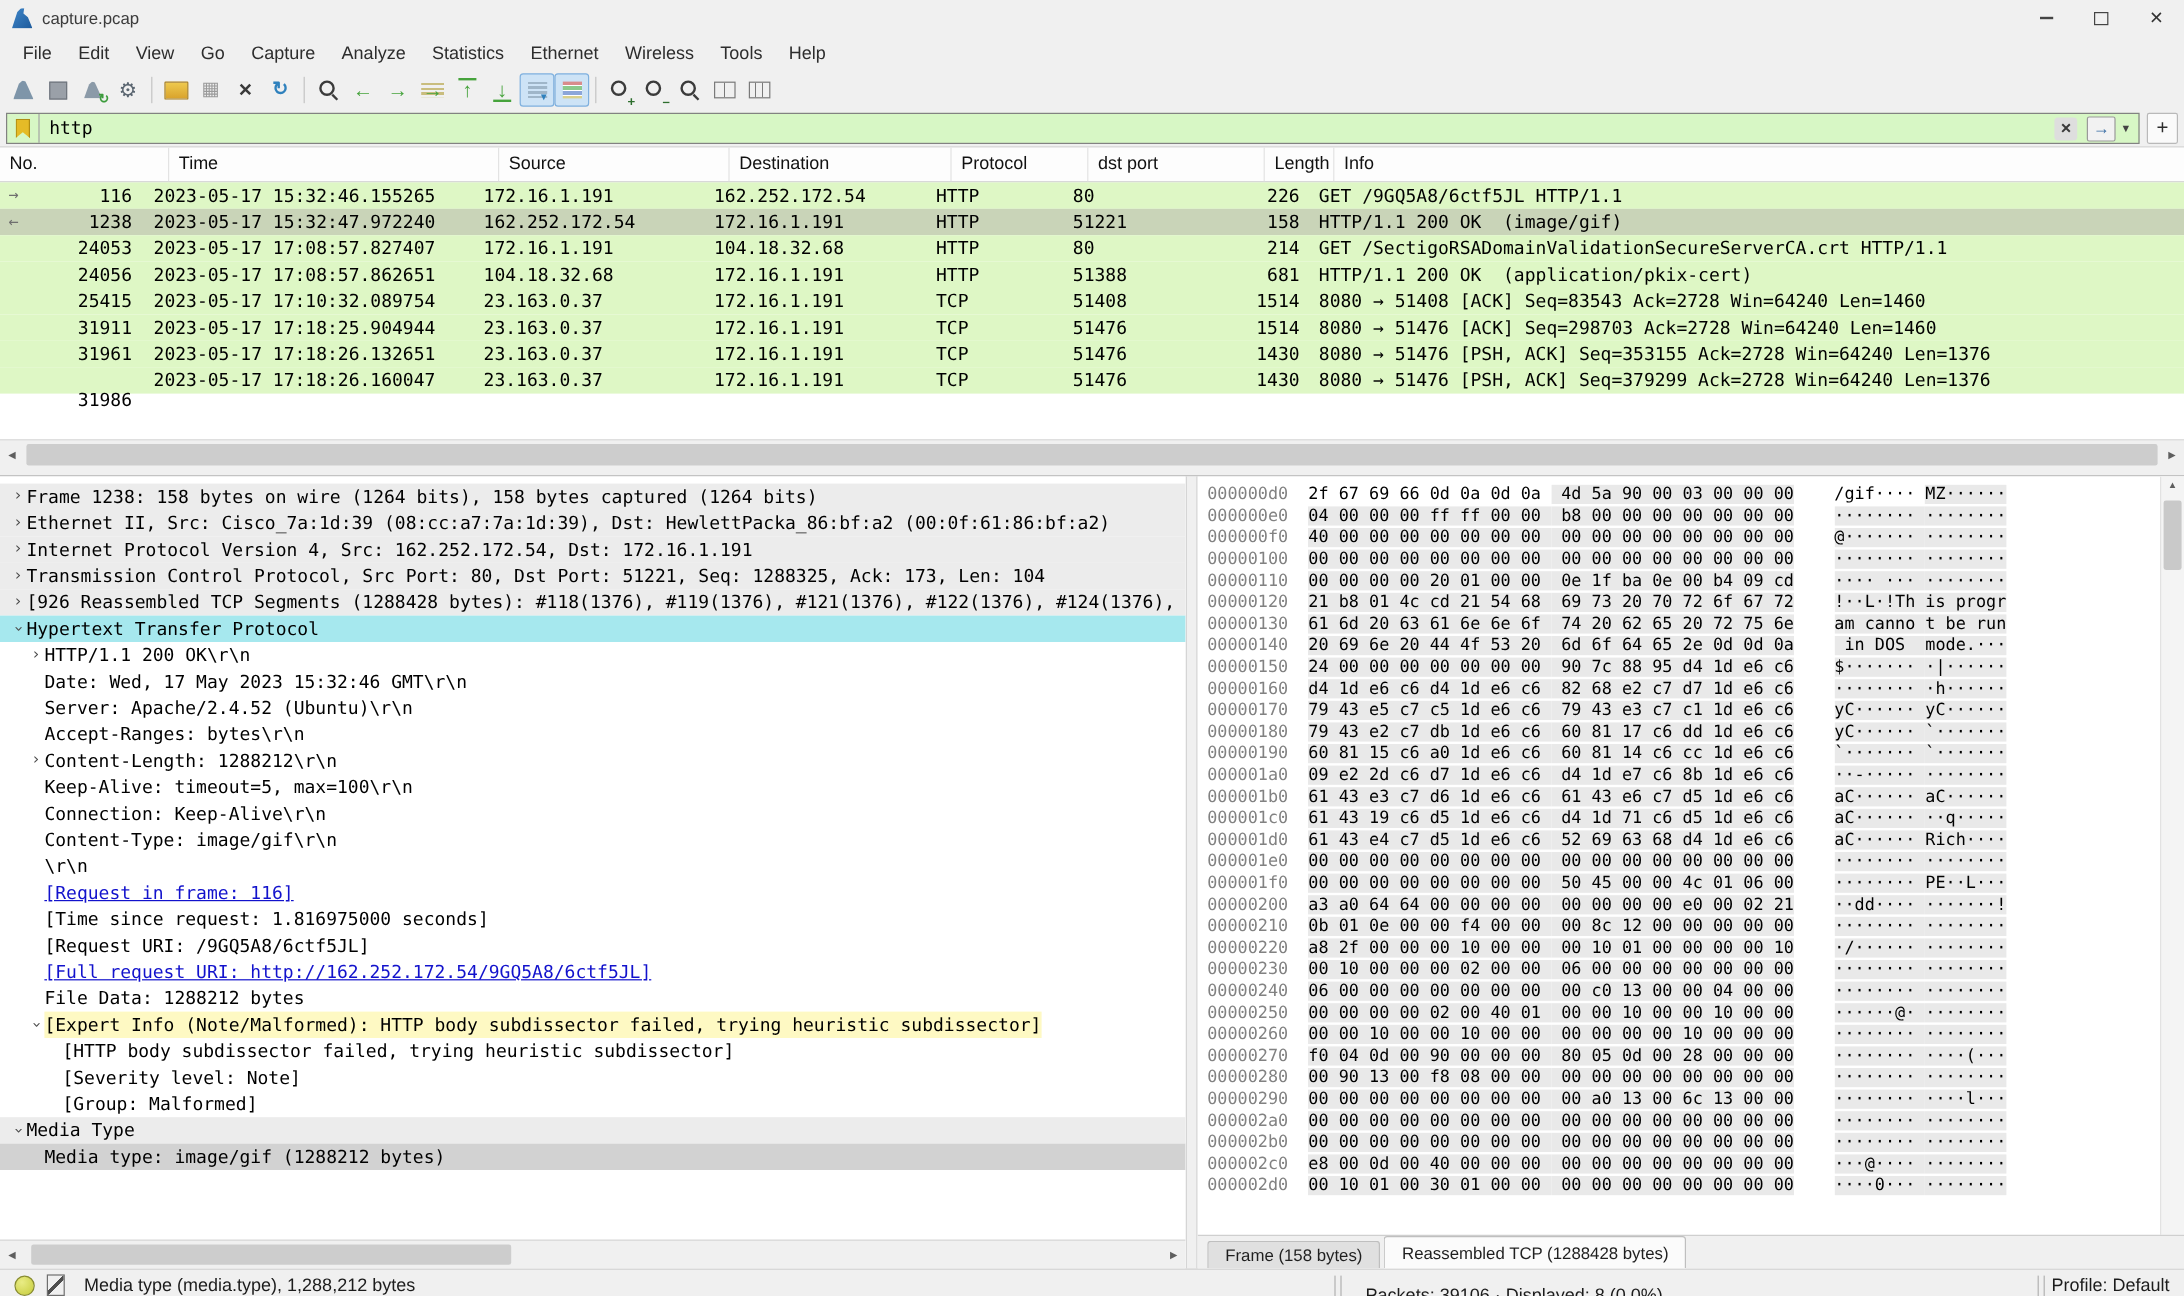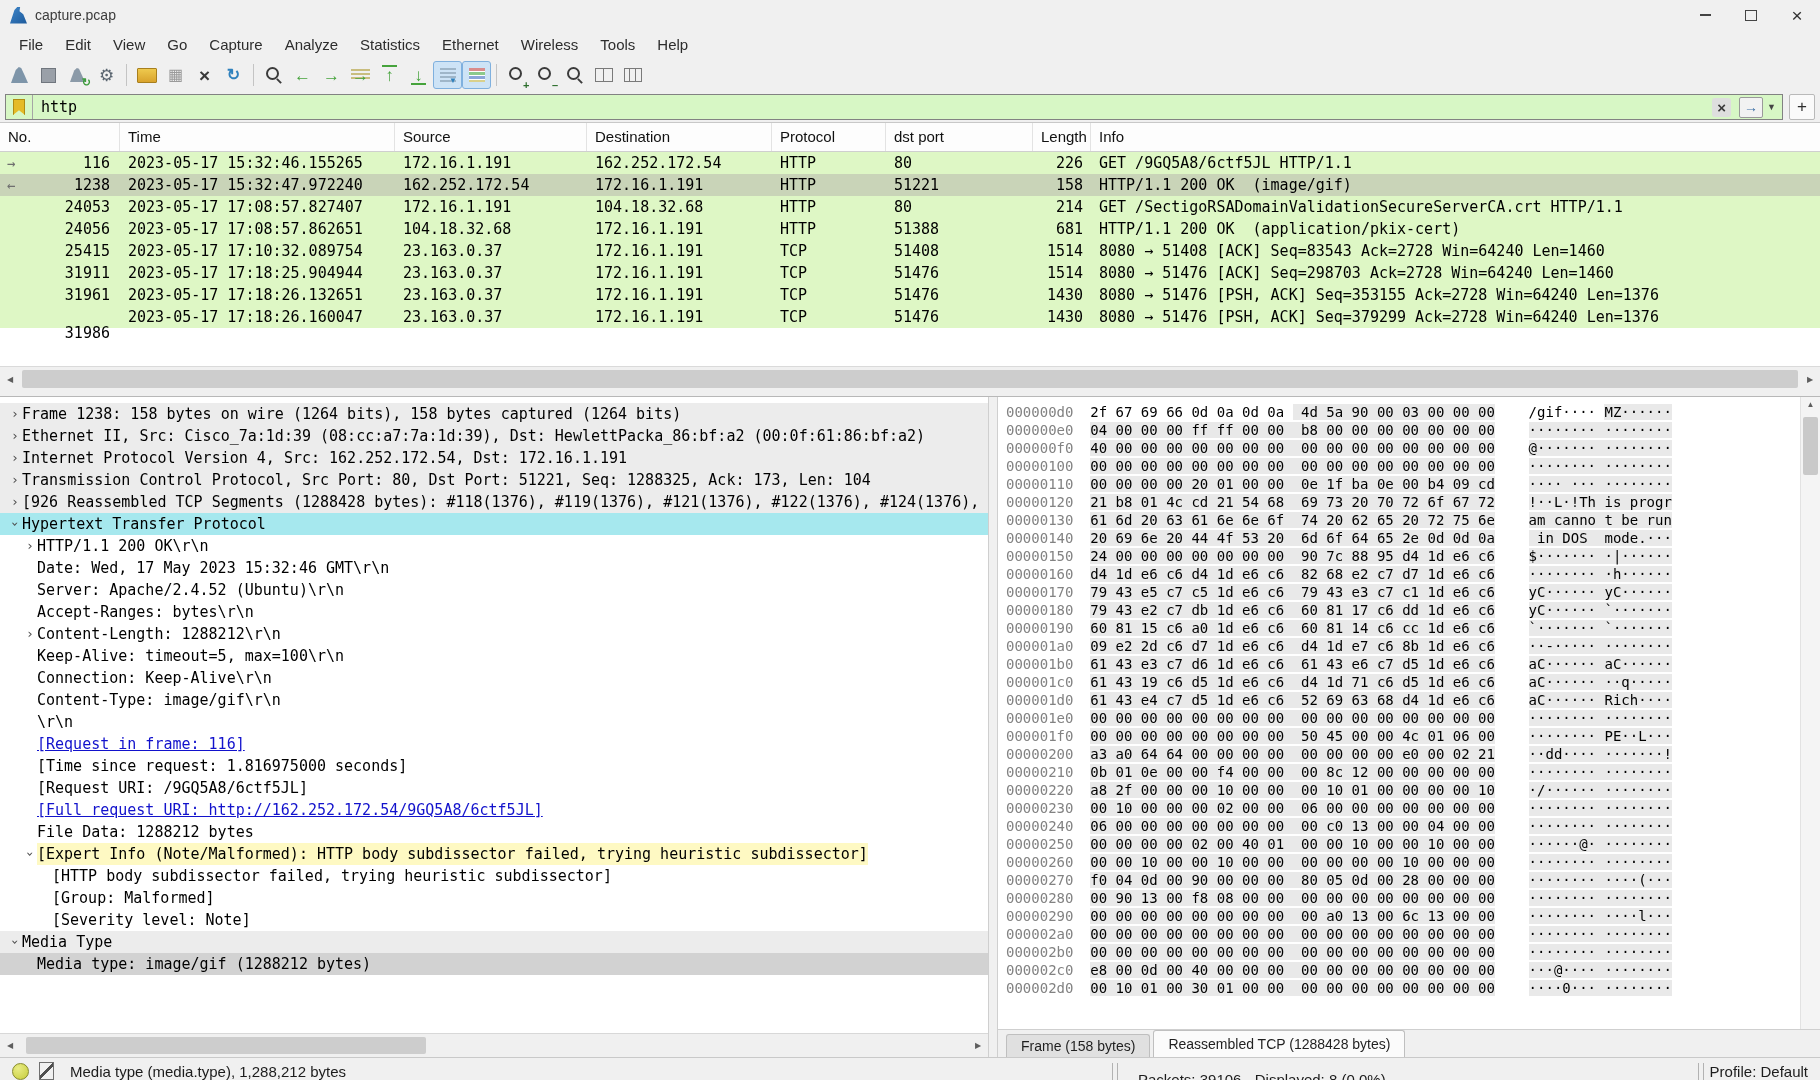--- a/index.html
+++ b/index.html
@@ -186,21 +186,21 @@
     <span class="ftext mono">http</span>
     <span class="fclear"></span>
     <span class="fapply"></span>
     <span class="fcaret">▼</span>
   </div>
   <div class="fadd">+</div>
 </div>
 
 <div id="plist">
   <div id="plhead">
-      <div class="hcell" style="width: 120px;">No.</div>
+      <div class="hcell" style="width: 141px;">No.</div>
       <div class="hcell" style="width: 275px;">Time</div>
       <div class="hcell" style="width: 192px;">Source</div>
       <div class="hcell" style="width: 185px;">Destination</div>
       <div class="hcell" style="width: 114px;">Protocol</div>
       <div class="hcell" style="width: 147px;">dst port</div>
       <div class="hcell" style="width: 58px;">Length</div>
       <div class="hcell">Info</div>
     </div>
   <div id="plrows">
       <div class="prow">
@@ -314,22 +314,22 @@
         <div class="drow"><span class="exp" style="margin-left: 23px;"></span><span class="dtext">Connection: Keep-Alive\r\n</span></div>
         <div class="drow"><span class="exp" style="margin-left: 23px;"></span><span class="dtext">Content-Type: image/gif\r\n</span></div>
         <div class="drow"><span class="exp" style="margin-left: 23px;"></span><span class="dtext">\r\n</span></div>
         <div class="drow"><span class="exp" style="margin-left: 23px;"></span><span class="dtext link">[Request in frame: 116]</span></div>
         <div class="drow"><span class="exp" style="margin-left: 23px;"></span><span class="dtext">[Time since request: 1.816975000 seconds]</span></div>
         <div class="drow"><span class="exp" style="margin-left: 23px;"></span><span class="dtext">[Request URI: /9GQ5A8/6ctf5JL]</span></div>
         <div class="drow"><span class="exp" style="margin-left: 23px;"></span><span class="dtext link">[Full request URI: http://162.252.172.54/9GQ5A8/6ctf5JL]</span></div>
         <div class="drow"><span class="exp" style="margin-left: 23px;"></span><span class="dtext">File Data: 1288212 bytes</span></div>
         <div class="drow"><span class="exp open" style="margin-left: 23px;">›</span><span class="dtext expertbg">[Expert Info (Note/Malformed): HTTP body subdissector failed, trying heuristic subdissector]</span></div>
         <div class="drow"><span class="exp" style="margin-left: 38px;"></span><span class="dtext">[HTTP body subdissector failed, trying heuristic subdissector]</span></div>
+        <div class="drow"><span class="exp" style="margin-left: 38px;"></span><span class="dtext">[Severity level: Note]</span></div>
         <div class="drow"><span class="exp" style="margin-left: 38px;"></span><span class="dtext">[Group: Malformed]</span></div>
-        <div class="drow"><span class="exp" style="margin-left: 38px;"></span><span class="dtext">[Severity level: Note]</span></div>
         <div class="drow shade"><span class="exp open" style="margin-left: 8px;">›</span><span class="dtext">Media Type</span></div>
         <div class="drow selrow"><span class="exp" style="margin-left: 23px;"></span><span class="dtext">Media type: image/gif (1288212 bytes)</span></div>
       </div>
     <div id="dhscroll" class="hscroll" style="border-top:1px solid #d8d8d8">
       <span class="sb-left">◀</span>
       <span class="sb-thumb" style="left:26px;width:400px"></span>
       <span class="sb-right">▶</span>
     </div>
   </div>
   <div id="vsep"></div>

